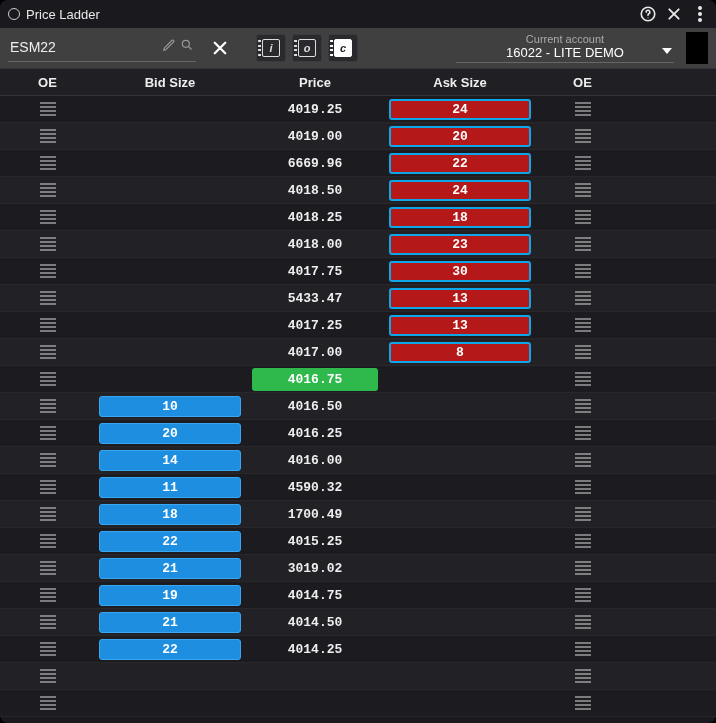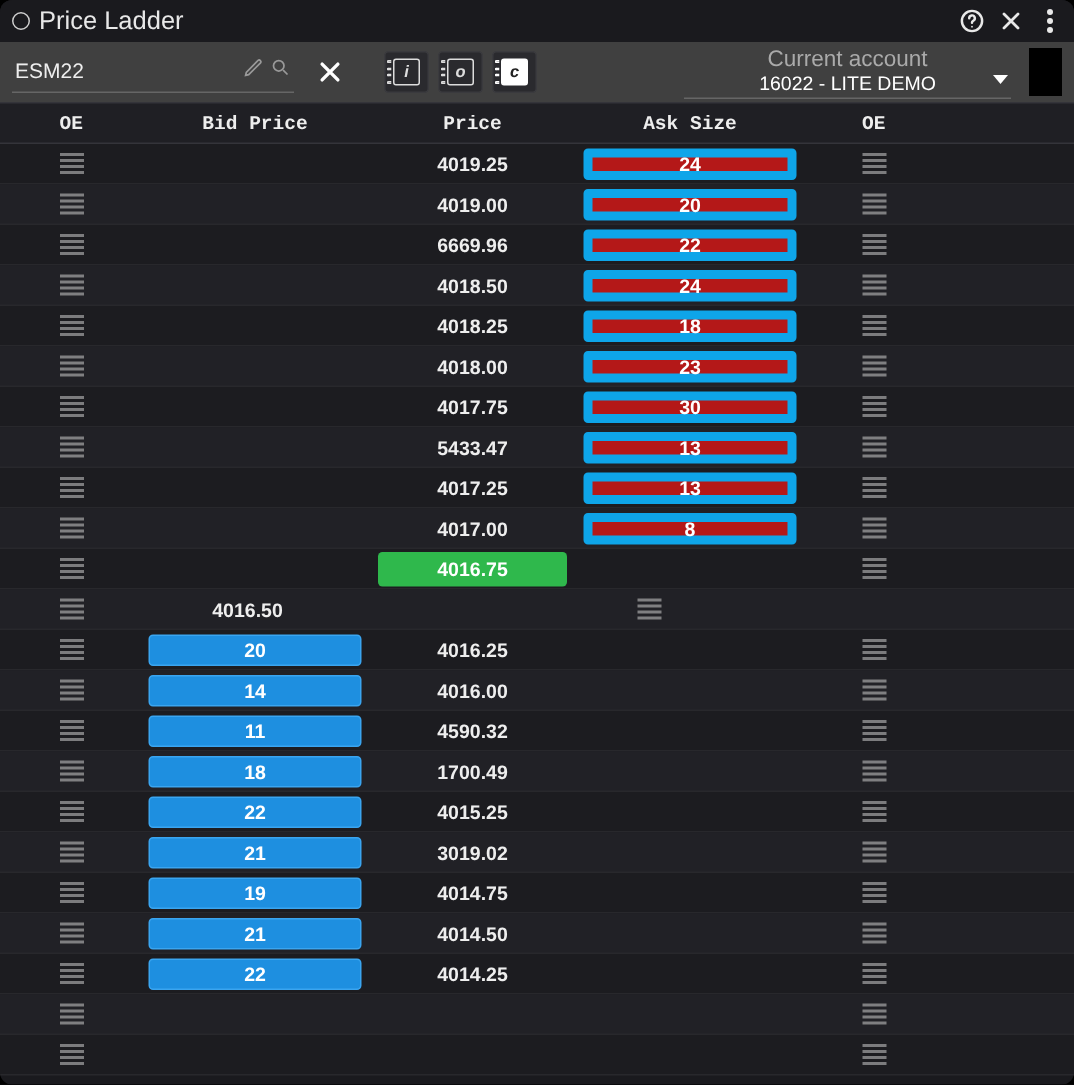--- a/index.html
+++ b/index.html
@@ -9,21 +9,21 @@
     background: #1a1a1e;
     border-radius: 8px;
     display: flex; flex-direction: column;
     overflow: hidden;
   }
   .titlebar {
     height: 28px;
     display: flex; align-items: center;
     padding: 0 6px 0 8px;
     color: #e8e8e8;
-    font-size: 17px;
+    font-size: 13px;
     background: #1a1a1e;
   }
   .titlebar .circle-icon { width: 12px; height: 12px; border: 1.5px solid #ccc; border-radius: 50%; margin-right: 6px; }
   .titlebar .title { flex: 1; }
   .titlebar .right { display: flex; align-items: center; gap: 6px; }
   .titlebar .icon-btn { width: 20px; height: 20px; display: flex; align-items: center; justify-content: center; color: #e8e8e8; cursor: pointer; }
   .titlebar svg { display: block; }
 
   .toolbar {
     height: 40px;
@@ -83,47 +83,47 @@
   .mode-btn.active .spiral span { border-color: #fff; }
   .toolbar-spacer { flex: 1; }
   .account-sel {
     width: 218px;
     display: flex; flex-direction: column; align-items: center;
     color: #fff;
     position: relative;
     padding-bottom: 2px;
     border-bottom: 1px solid #666;
   }
-  .account-sel .lbl { font-size: 15px; color: #aaa; }
+  .account-sel .lbl { font-size: 11px; color: #aaa; }
   .account-sel .val { font-size: 13px; font-weight: normal; }
   .account-sel .caret { position: absolute; right: 2px; bottom: 4px; }
   .account-sel .caret svg { width: 10px; height: 6px; }
   .quickbar {
     width: 22px; height: 32px;
     background: #000;
     margin-left: 6px;
   }
 
   .header-row {
     height: 28px;
     display: flex;
     background: #1f1f24;
     border-top: 1px solid #34343a;
     border-bottom: 1px solid #34343a;
   }
   .header-row > div {
     display: flex; align-items: center; justify-content: center;
-    color: #eee; font-size: 13px; font-weight: bold; font-family: Liberation Mono, monospace;
+    color: #eee; font-size: 13px; font-weight: bold;
   }
   .col-oe-l, .col-oe-r { width: 95px; }
   .col-bid { width: 150px; }
   .col-price { width: 140px; }
   .col-ask { width: 150px; }
 
-  .ladder { flex: 1; overflow: hidden; }
+  .ladder { flex: 1; overflow: hidden; font-family: Liberation Mono, monospace; }
   .row {
     height: 27px;
     display: flex;
     border-bottom: 1px solid #28282c;
   }
   .row:nth-child(odd) { background: #1c1c20; }
   .row:nth-child(even) { background: #212126; }
   .cell {
     display: flex; align-items: center; justify-content: center;
     font-size: 13px;
@@ -137,21 +137,21 @@
   .hamburger span { width: 16px; height: 2px; background: #ccc; }
 
   .size-pill {
     width: 100%; height: 21px;
     border-radius: 3px;
     display: flex; align-items: center; justify-content: center;
     font-weight: bold; font-size: 13px;
     color: #fff;
   }
   .bid-pill { background: #1e8fe0; border: 1px solid #3aa5f0; }
-  .ask-pill { background: #b41818; border: 6px solid #0ea5e9; }
+  .ask-pill { background: #b41818; border: 2px solid #0ea5e9; }
   .price-pill {
     width: 126px; height: 23px;
     background: #2fb84c;
     border-radius: 3px;
     display: flex; align-items: center; justify-content: center;
     color: #fff; font-weight: bold;
   }
 </style>
 </head>
 <body>
@@ -244,21 +244,21 @@
       <div class="val">16022 - LITE DEMO</div>
       <div class="caret"><svg viewBox="0 0 10 6" fill="#fff">
             <path d="M0 0l5 6 5-6z"></path>
           </svg></div>
     </div>
     <div class="quickbar"></div>
   </div>
 
   <div class="header-row">
     <div class="col-oe-l">OE</div>
-    <div class="col-bid">Bid Price</div>
+    <div class="col-bid">Bid Size</div>
     <div class="col-price">Price</div>
     <div class="col-ask">Ask Size</div>
     <div class="col-oe-r">OE</div>
   </div>
 
   <div class="ladder" id="ladder">
       <div class="row">
         <div class="cell oe">
           <div class="hamburger">
             <span></span>
@@ -513,20 +513,23 @@
       </div>
       <div class="row">
         <div class="cell oe">
           <div class="hamburger">
             <span></span>
             <span></span>
             <span></span>
             <span></span>
           </div>
         </div>
+        <div class="cell bid">
+          <div class="size-pill bid-pill">10</div>
+        </div>
         <div class="cell price">4016.50</div>
         <div class="cell ask"></div>
         <div class="cell oe">
           <div class="hamburger">
             <span></span>
             <span></span>
             <span></span>
             <span></span>
           </div>
         </div>

